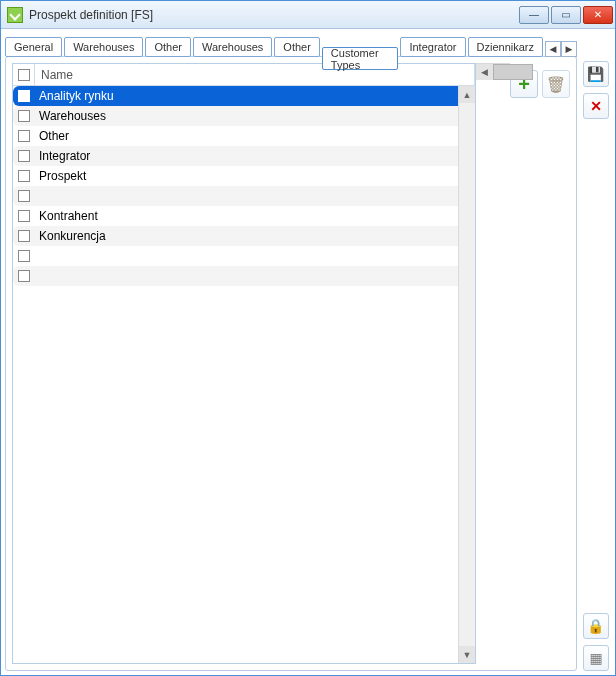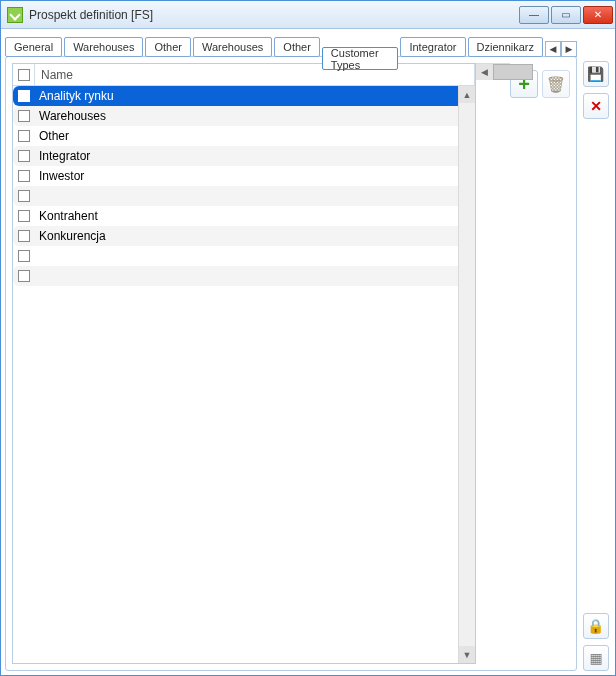--- a/index.html
+++ b/index.html
@@ -327,21 +327,21 @@
             <div class="row">
               <div class="chkcol">
                   <div class="chkbox"></div>
                 </div>
               <div class="namecol">Integrator</div>
             </div>
             <div class="row">
               <div class="chkcol">
                   <div class="chkbox"></div>
                 </div>
-              <div class="namecol">Inwestor</div>
+              <div class="namecol">Prospekt</div>
             </div>
             <div class="row">
               <div class="chkcol">
                   <div class="chkbox"></div>
                 </div>
             </div>
             <div class="row">
               <div class="chkcol">
                   <div class="chkbox"></div>
                 </div>

